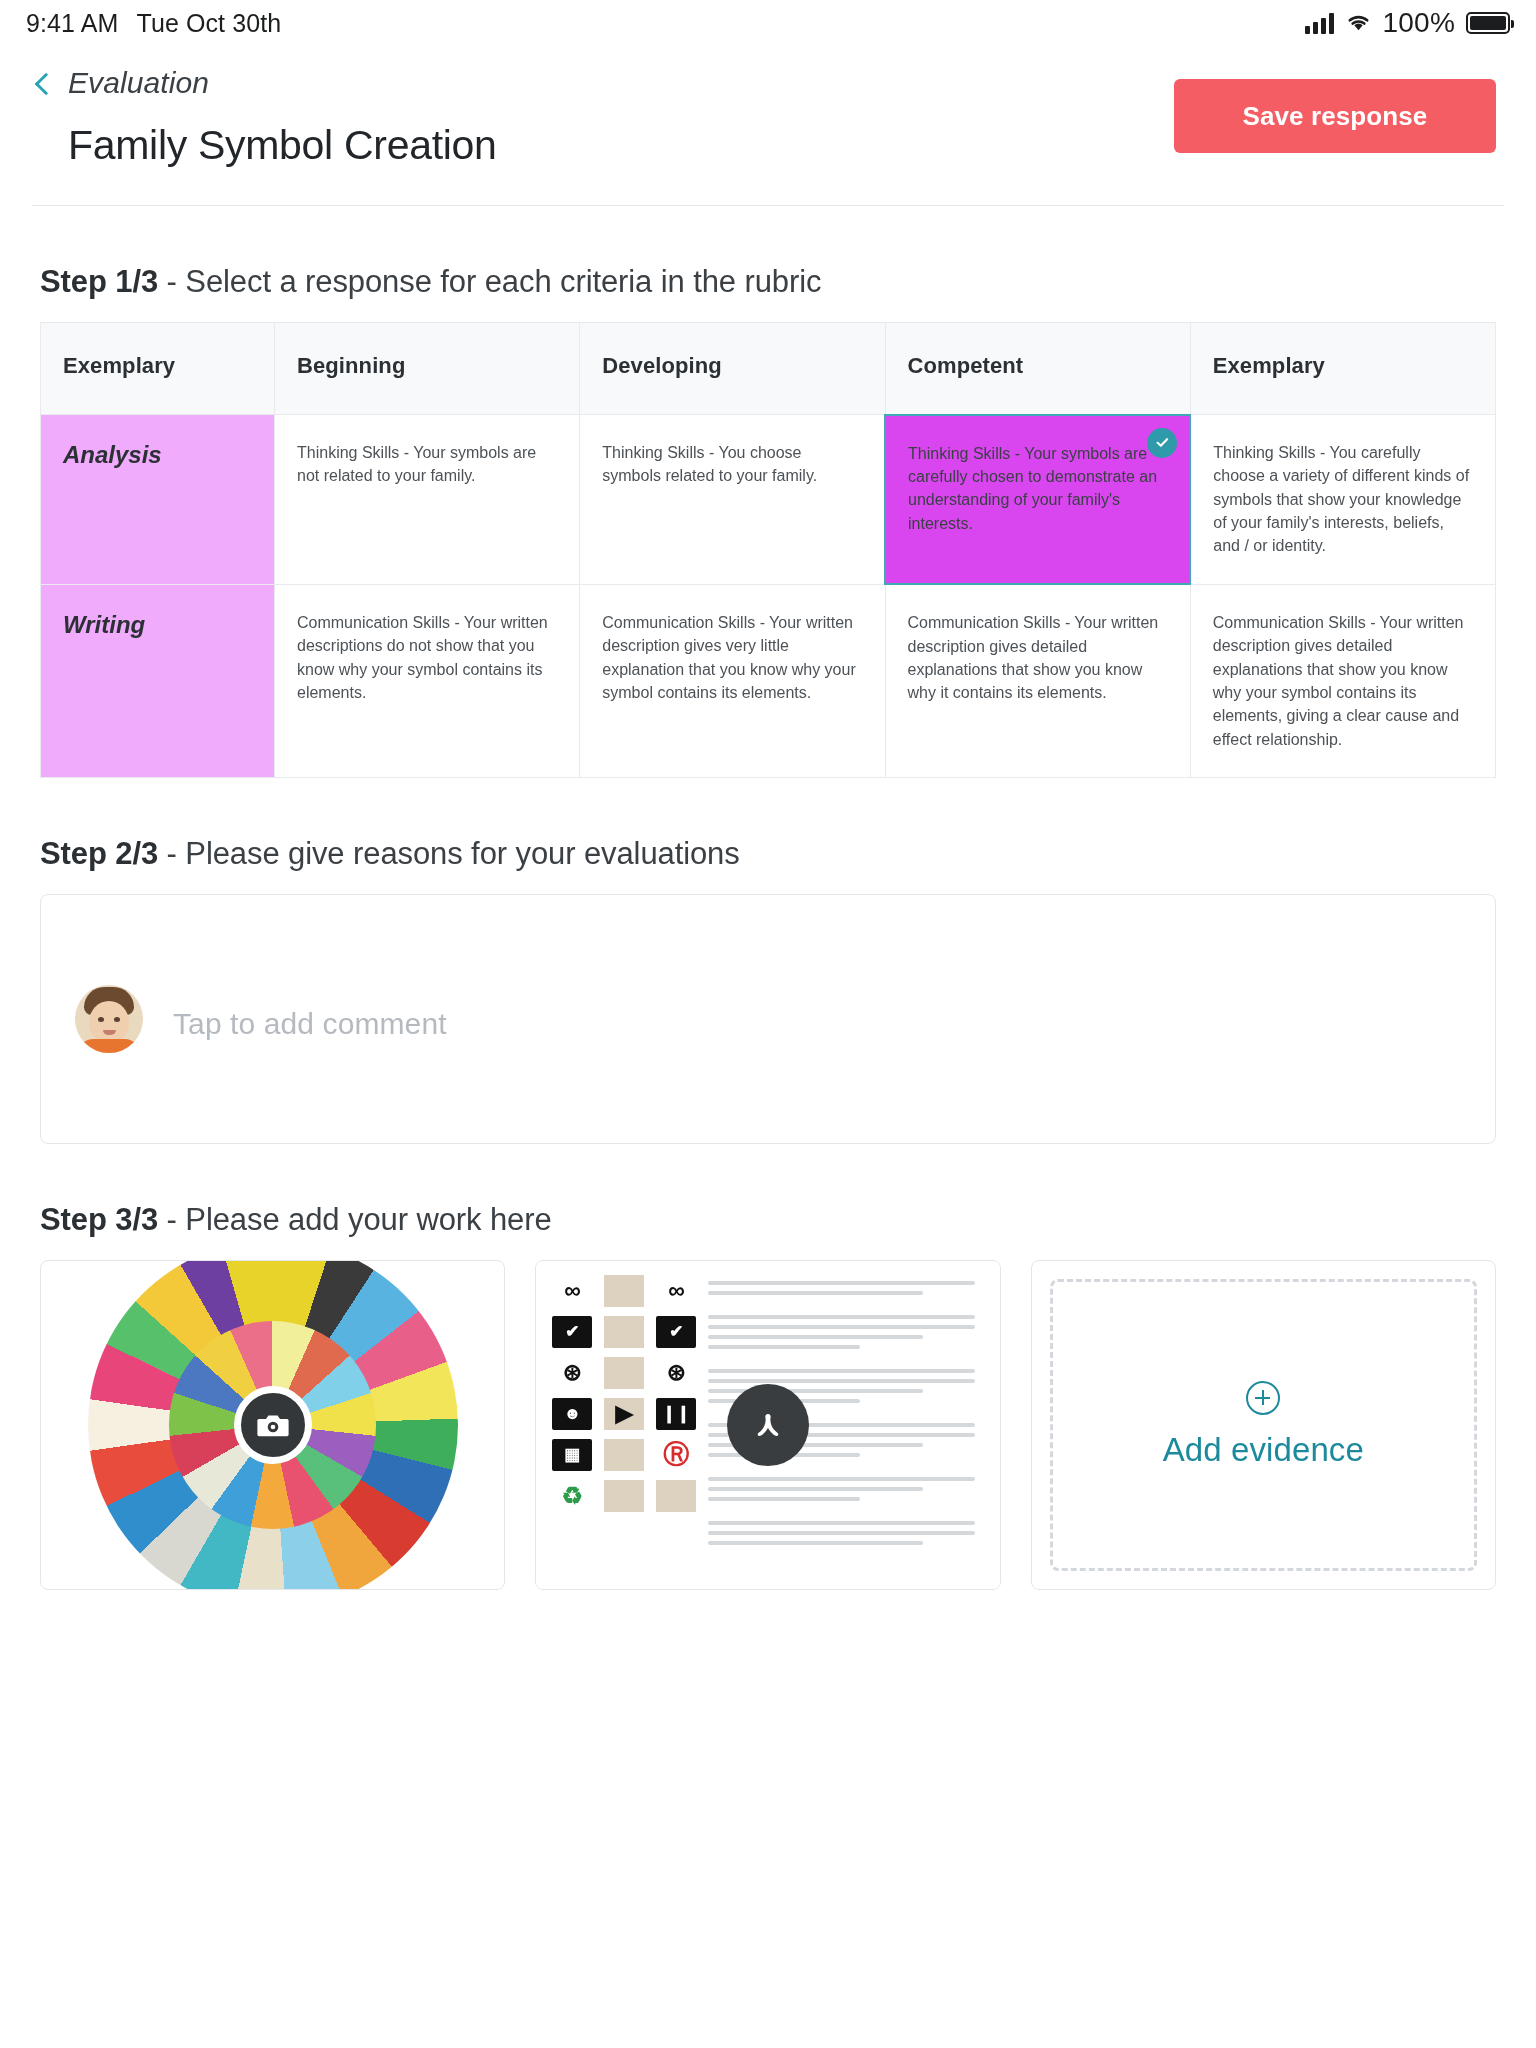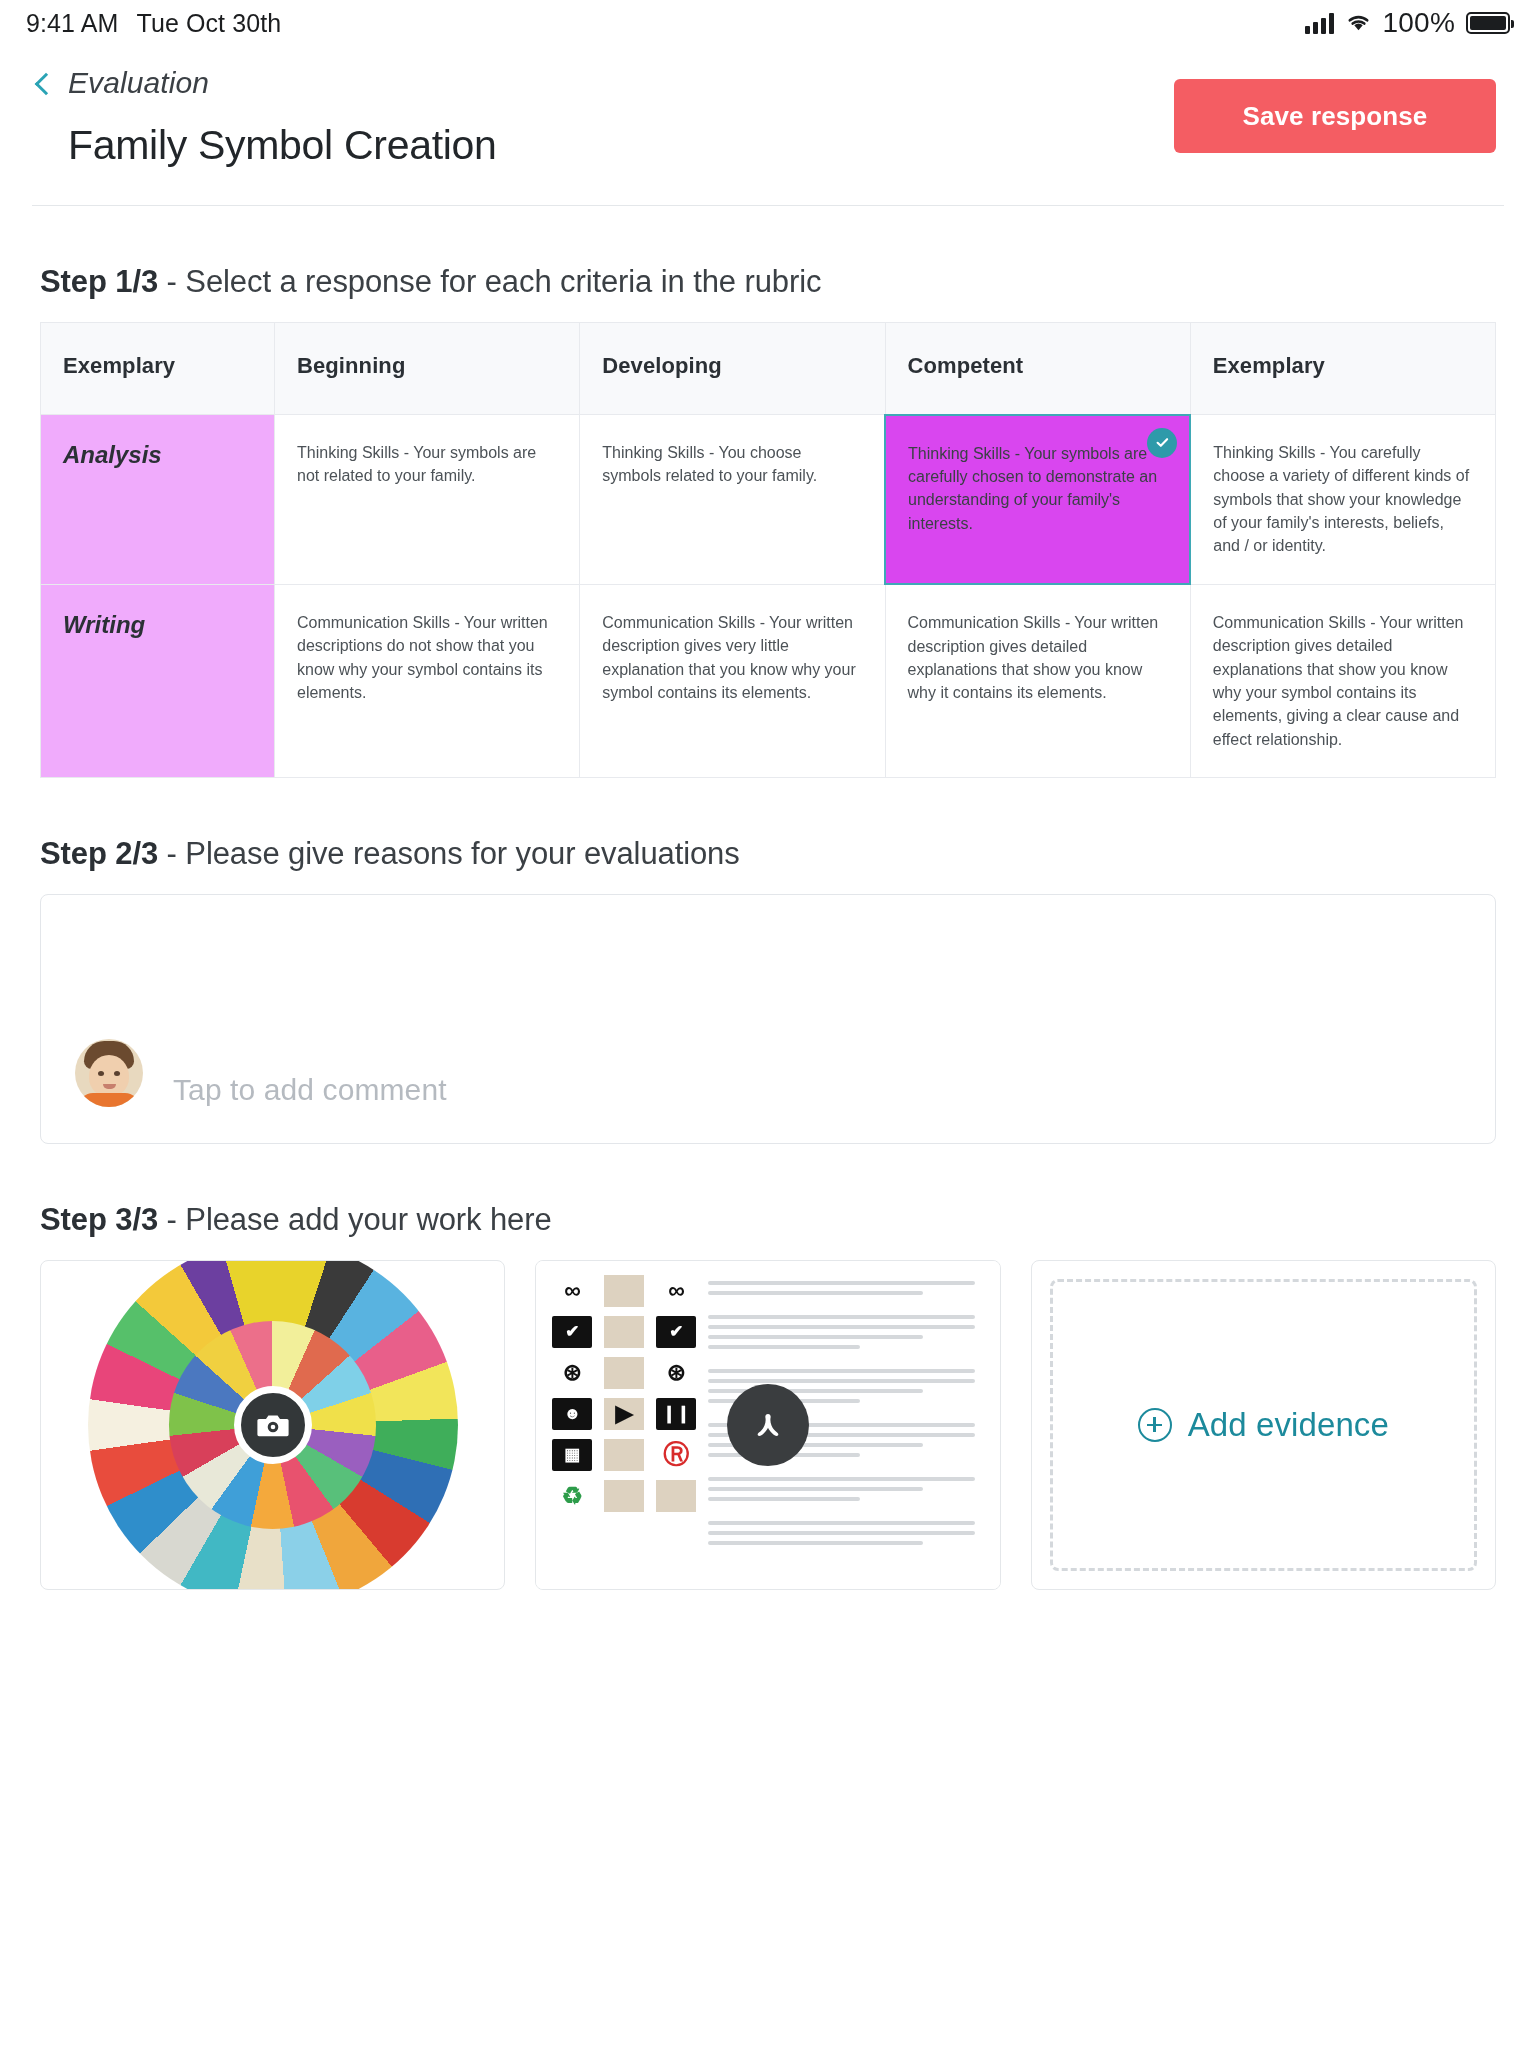--- a/index.html
+++ b/index.html
@@ -184,21 +184,21 @@
   }
   .check-badge svg { display: block; }
 
   
   .comment-box {
     margin: 0 40px;
     border: 1px solid #e3e6ea;
     border-radius: 8px;
     height: 250px;
     display: flex;
-    align-items: flex-end;
+    align-items: center;
     padding: 36px 34px;
     background: #fff;
   }
   .avatar {
     width: 68px; height: 68px;
     border-radius: 50%;
     flex: none;
     overflow: hidden;
     background: #e8d9bf;
     position: relative;
@@ -336,20 +336,21 @@
   .add-evidence {
     position: absolute;
     inset: 18px;
     border: 3px dashed #d4d8dc;
     border-radius: 8px;
     display: flex;
     align-items: center;
     justify-content: center;
     gap: 16px;
     cursor: pointer;
+    flex-direction: column;
   }
   .plus-icon {
     width: 34px; height: 34px;
     border: 2.5px solid #1c8a9c;
     border-radius: 50%;
     position: relative;
     flex: none;
   }
   .plus-icon::before, .plus-icon::after {
     content: "";

